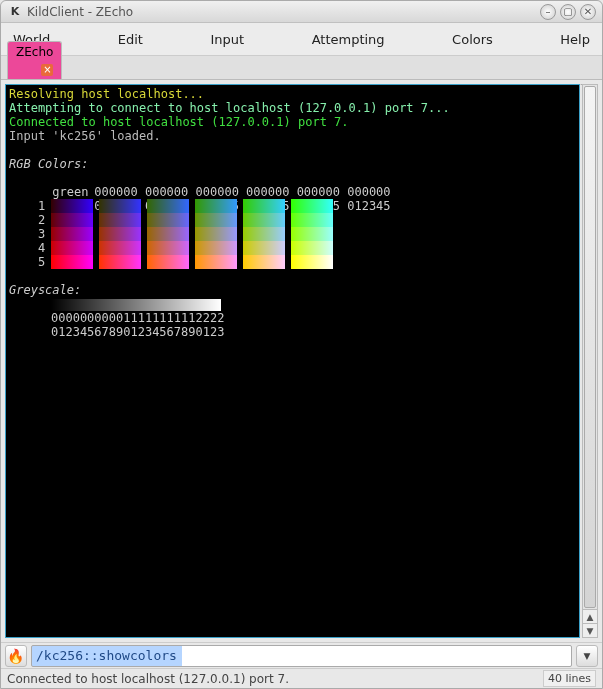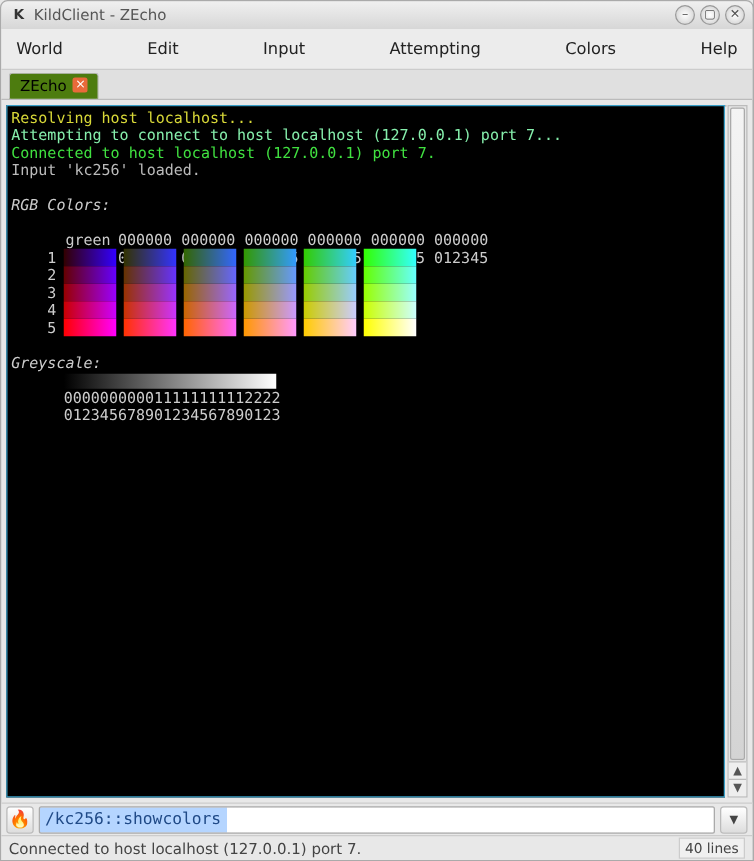--- a/index.html
+++ b/index.html
@@ -66,30 +66,31 @@
   
   .tabbar {
     height: 24px;
     display: flex;
     align-items: flex-end;
     padding-left: 6px;
     background: #e0e0e0;
     border-bottom: 1px solid #bbb;
   }
   .tab {
-    background: #4d7c0f;
+    background: #ec4899;
     border: 1px solid #bbb;
     border-bottom: none;
     border-radius: 3px 3px 0 0;
     padding: 3px 8px;
     display: flex;
-    align-items: flex-start;
+    align-items: flex-end;
     gap: 5px;
     font-size: 12px;
     cursor: pointer;
+    flex-direction: column;
   }
   .tab .close {
     width: 12px;height: 12px;
     background: #e96a3a;
     border-radius: 2px;
     display:flex;align-items:center;justify-content:center;
     color:#fff;font-size:10px;line-height:1;
   }
   
   .mainwrap {

